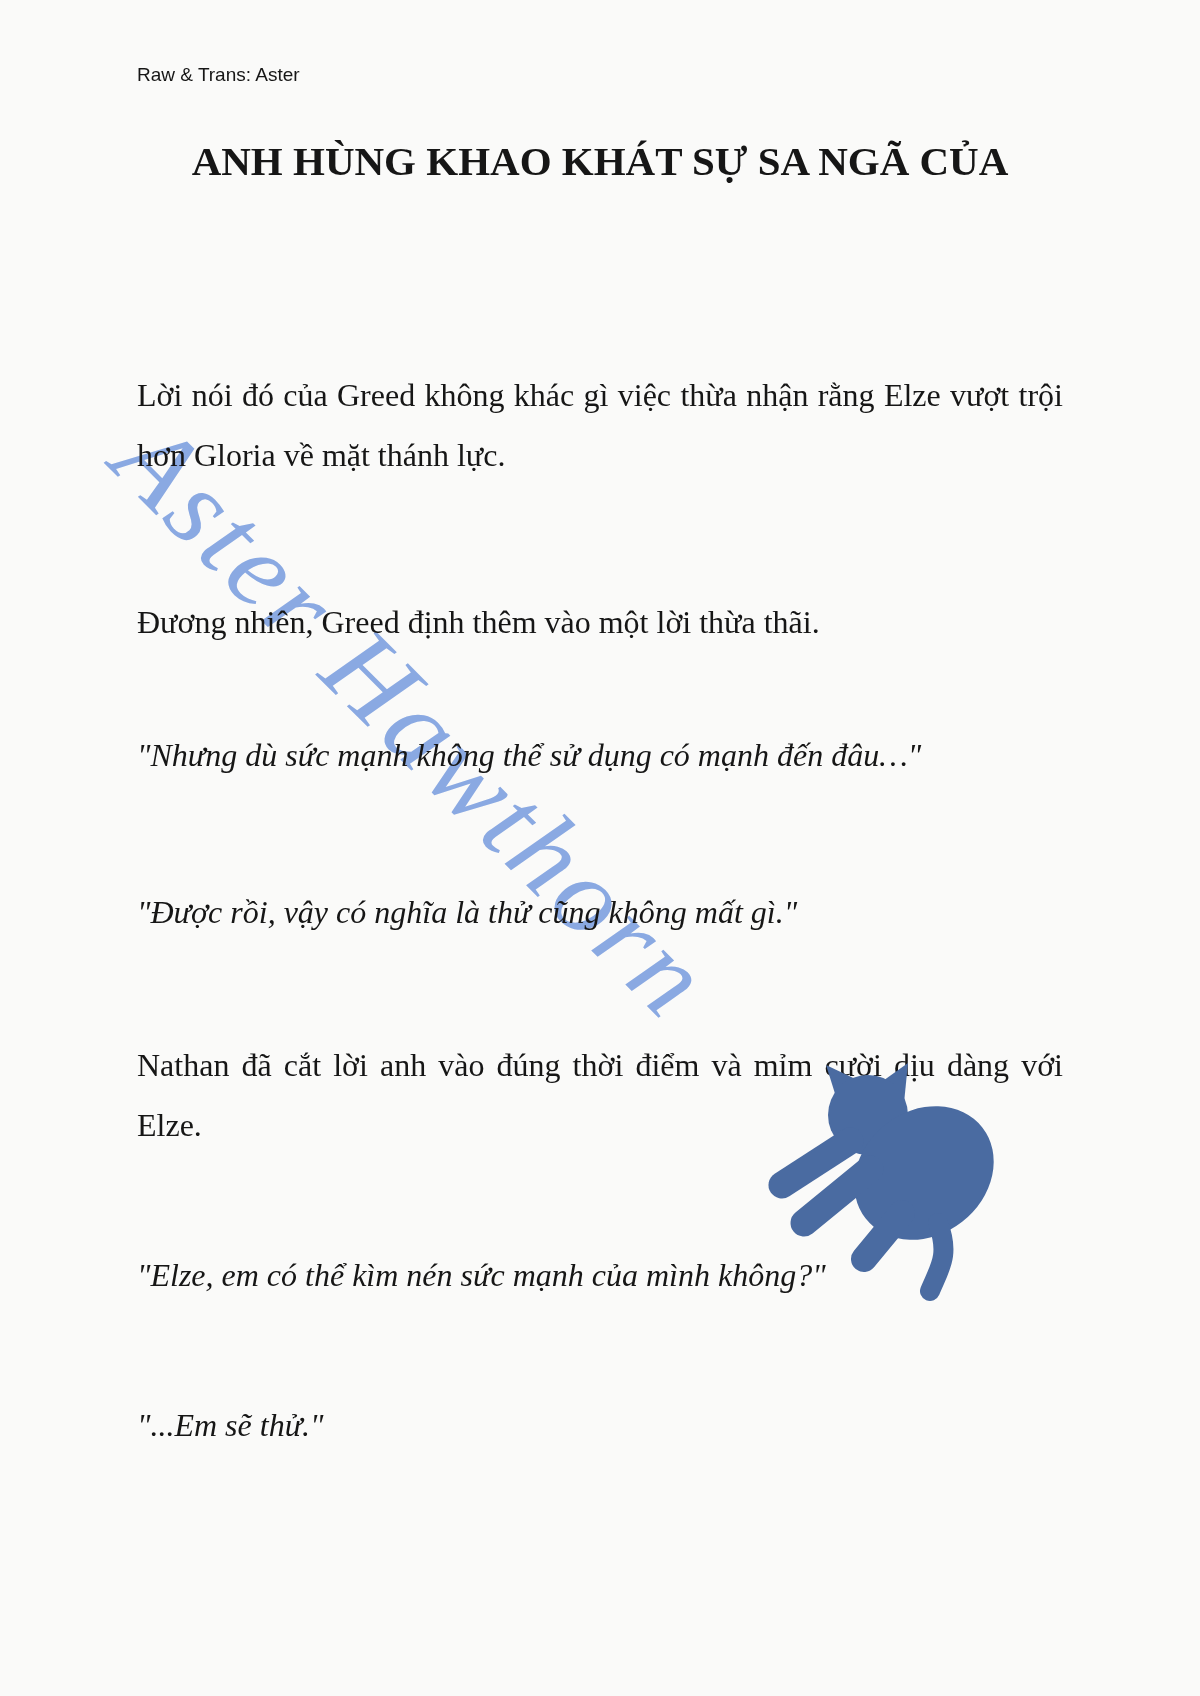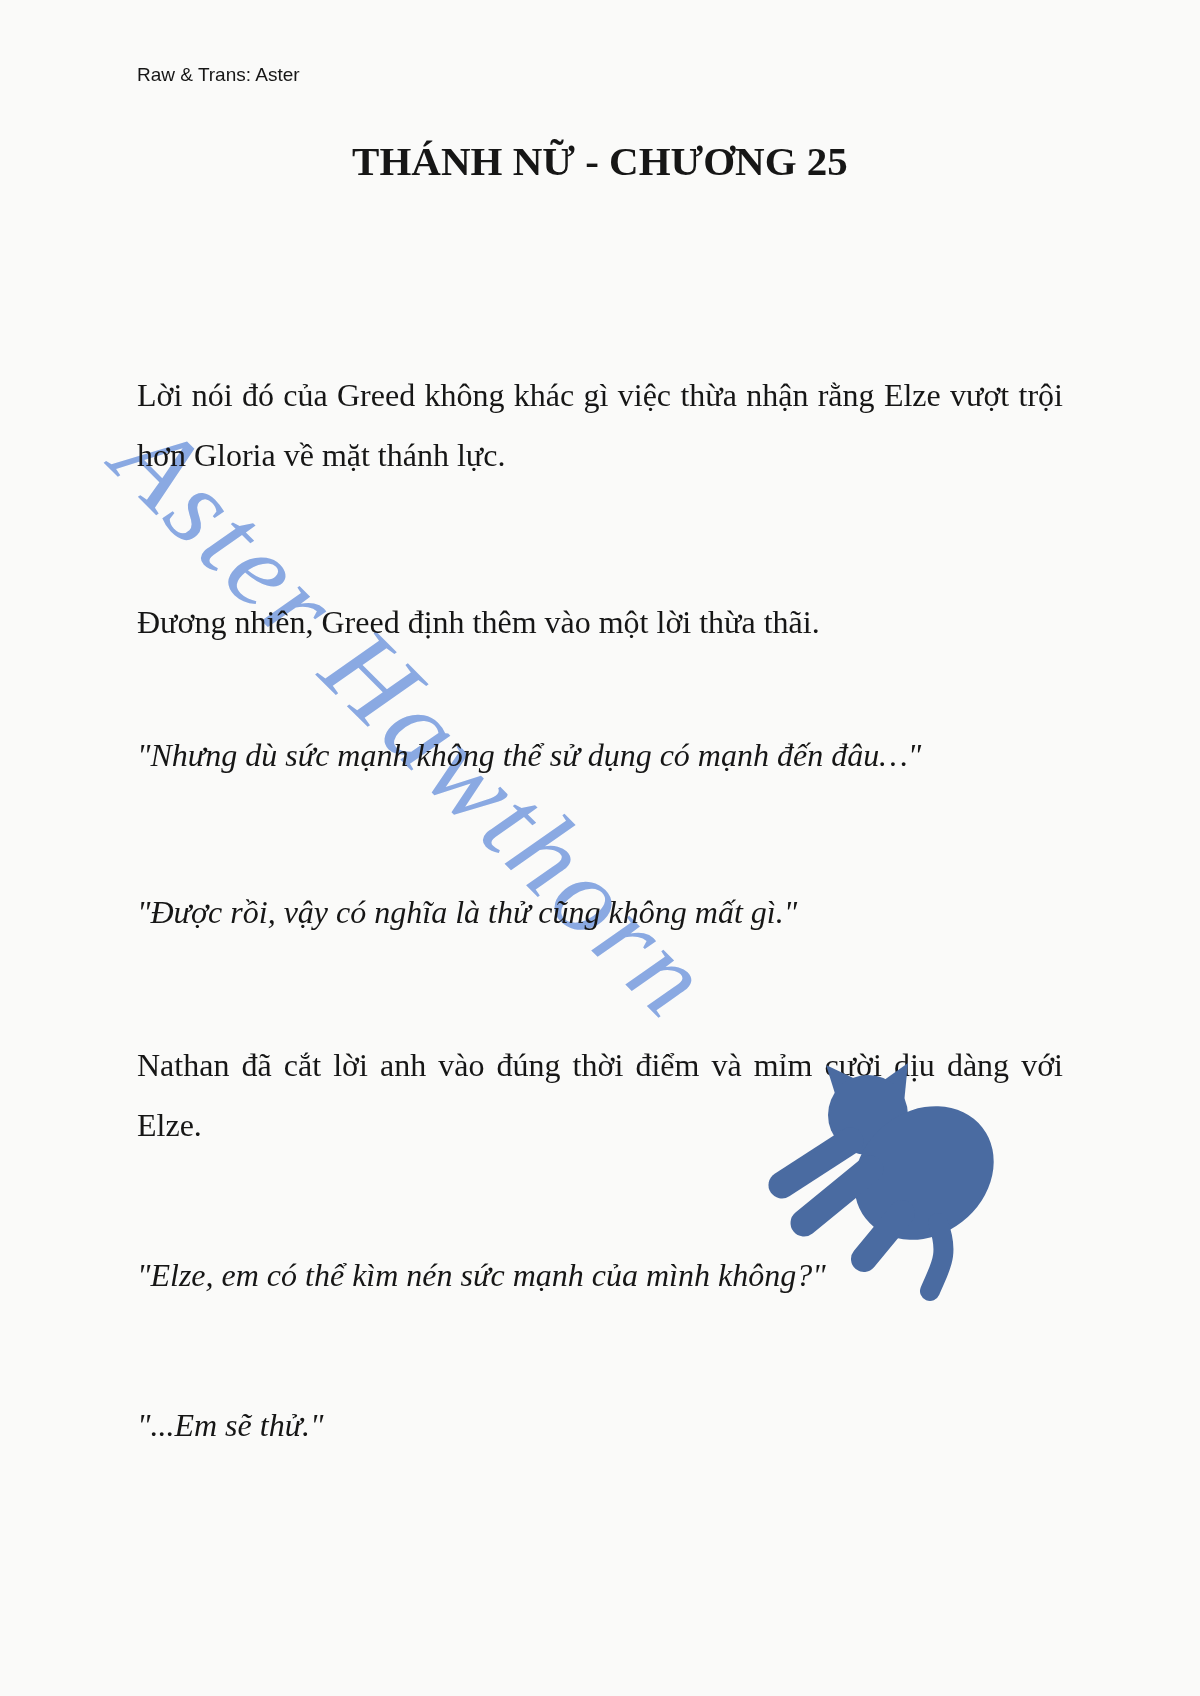--- a/index.html
+++ b/index.html
@@ -74,21 +74,21 @@
 </head>
 <body style="background: rgb(250, 250, 249);">
 
 <div class="page" style="color: rgb(22, 22, 22);">
 
   <div class="watermark" style="color: rgb(138, 169, 226);">Aster Hawthorn</div>
 
   <div class="credit">Raw &amp; Trans: Aster</div>
 
   <h1 class="title">
-    <span class="title-line">THÁNH NỮ - CHƯƠNG 25</span>
+    <span class="title-line">ANH HÙNG KHAO KHÁT SỰ SA NGÃ CỦA</span>
   </h1>
 
   <div>
       <div class="para" style="top: 365px;">Lời nói đó của Greed không khác gì việc thừa nhận rằng Elze vượt trội hơn Gloria về mặt thánh lực.</div>
       <div class="para" style="top: 592px;">Đương nhiên, Greed định thêm vào một lời thừa thãi.</div>
       <div class="para italic" style="top: 725px;">"Nhưng dù sức mạnh không thể sử dụng có mạnh đến đâu…"</div>
       <div class="para italic" style="top: 882px;">"Được rồi, vậy có nghĩa là thử cũng không mất gì."</div>
       <div class="para" style="top: 1035px; font-family: Liberation Serif, serif;">Nathan đã cắt lời anh vào đúng thời điểm và mỉm cười dịu dàng với Elze.</div>
       <div class="para italic" style="top: 1245px;">"Elze, em có thể kìm nén sức mạnh của mình không?"</div>
       <div class="para italic" style="top: 1395px;">"...Em sẽ thử."</div>

